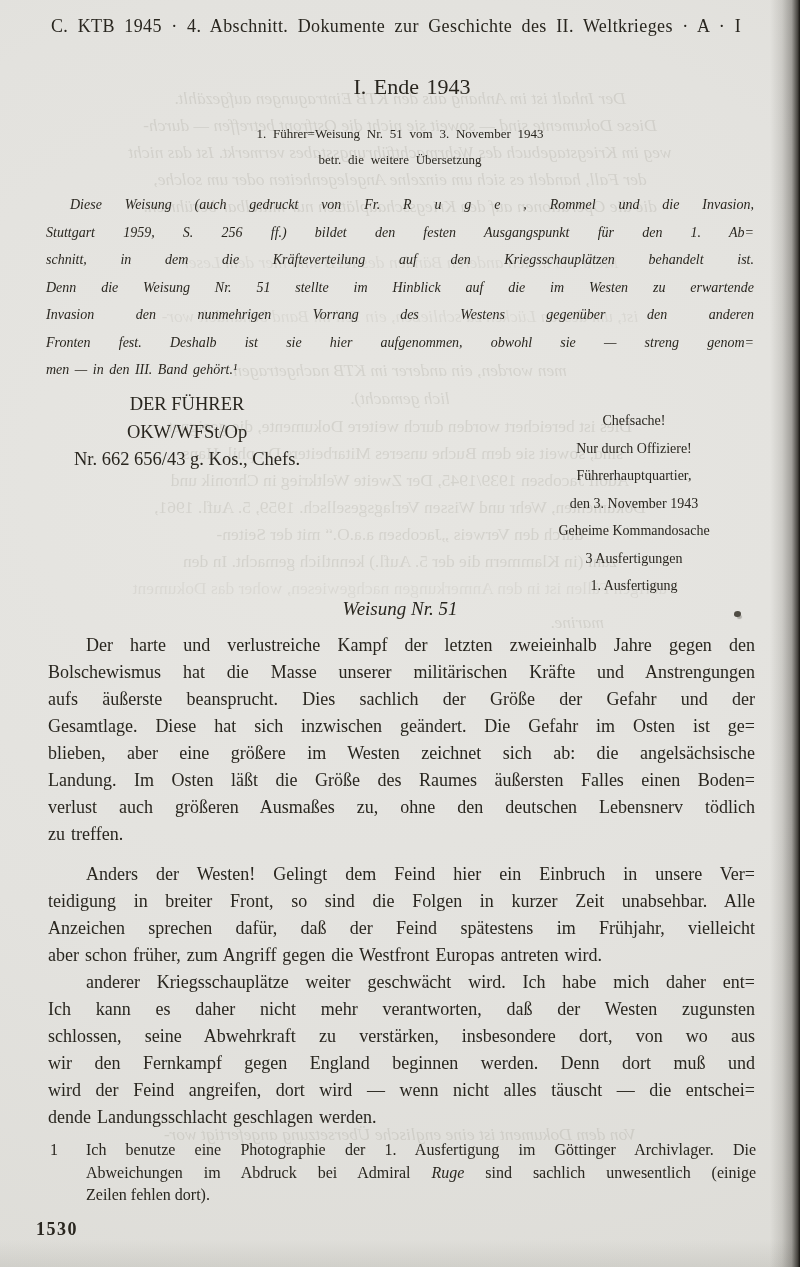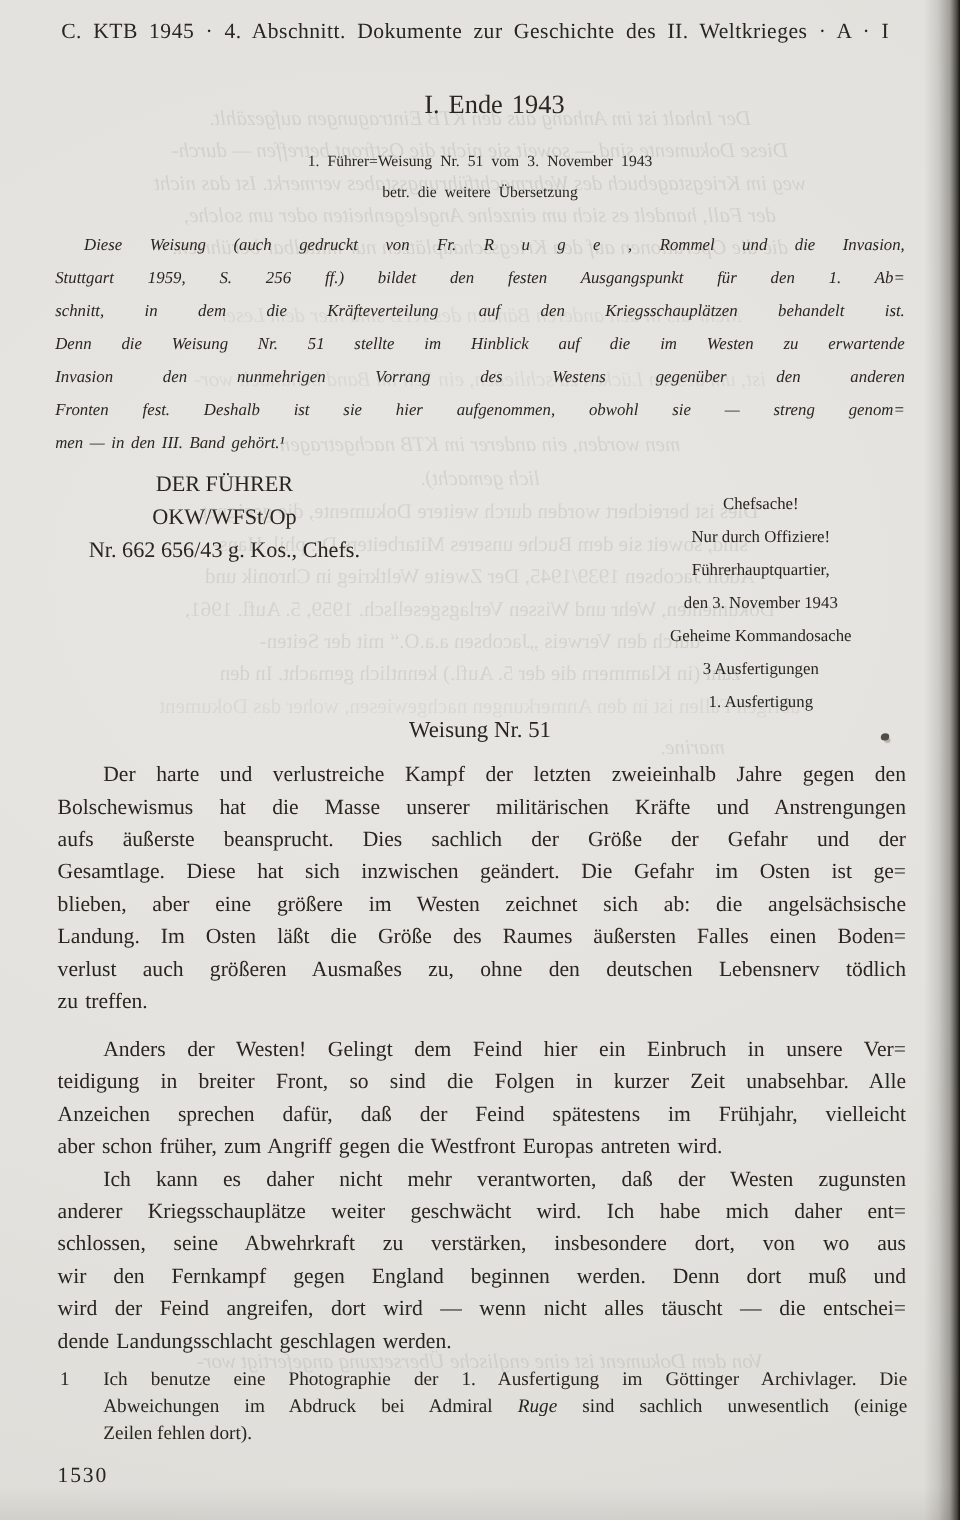--- a/index.html
+++ b/index.html
@@ -72,21 +72,21 @@
   }
   .lh-left > div { text-align: center; }
   .lh-right {
     position: absolute; left: 512px; top: 16px; width: 244px;
     font-size: 14px; line-height: 27.5px;
   }
   .lh-right > div { text-align: center; }
 
   .directive-title {
     position: absolute; top: 598px; left: 48px; width: 704px;
-    font-size: 19px; text-align: center;
+    font-size: 19px; font-style: italic; text-align: center;
   }
   .ink-spot {
     position: absolute; top: 611px; left: 734px;
     width: 7px; height: 6px; border-radius: 60% 50% 55% 45%;
     background: #37332a; opacity: 0.85;
     box-shadow: 2px 3px 1px -1px rgba(55,51,42,0.35);
   }
 
   .body-para {
     position: absolute; left: 48px; width: 707px;
@@ -104,22 +104,22 @@
     font-size: 16px; line-height: 22.5px;
     display: flex;
   }
   .fn-marker { width: 36px; flex: 0 0 36px; }
   .fn-text { flex: 1 1 auto; }
   .fn-text .jl { text-align: justify; text-align-last: justify; }
   .fn-text .last { text-align-last: left; }
   .it { font-style: italic; }
 
   .page-number {
-    position: absolute; top: 1219px; left: 48px;
-    font-size: 18px; letter-spacing: 1.5px;
+    position: absolute; top: 1219px; left: 36px;
+    font-size: 18px; letter-spacing: 1.5px; font-weight: bold;
   }
 
   
   .gutter-shadow {
     position: absolute; top: 0; right: 0; width: 30px; height: 1267px;
     z-index: 5; pointer-events: none;
     background: linear-gradient(to right,
       rgba(60,56,48,0) 0%,
       rgba(60,56,48,0.14) 40%,
       rgba(52,48,42,0.38) 72%,
@@ -209,22 +209,22 @@
         <div>verlust auch größeren Ausmaßes zu, ohne den deutschen Lebensnerv tödlich</div>
         <div>zu treffen.</div>
       </div>
     <div class="body-para para-2">
         <div>Anders der Westen! Gelingt dem Feind hier ein Einbruch in unsere Ver=</div>
         <div>teidigung in breiter Front, so sind die Folgen in kurzer Zeit unabsehbar. Alle</div>
         <div>Anzeichen sprechen dafür, daß der Feind spätestens im Frühjahr, vielleicht</div>
         <div>aber schon früher, zum Angriff gegen die Westfront Europas antreten wird.</div>
       </div>
     <div class="body-para para-3">
+        <div>anderer Kriegsschauplätze weiter geschwächt wird. Ich habe mich daher ent=</div>
         <div>Ich kann es daher nicht mehr verantworten, daß der Westen zugunsten</div>
-        <div>anderer Kriegsschauplätze weiter geschwächt wird. Ich habe mich daher ent=</div>
         <div>schlossen, seine Abwehrkraft zu verstärken, insbesondere dort, von wo aus</div>
         <div>wir den Fernkampf gegen England beginnen werden. Denn dort muß und</div>
         <div>wird der Feind angreifen, dort wird — wenn nicht alles täuscht — die entschei=</div>
         <div>dende Landungsschlacht geschlagen werden.</div>
       </div>
 
     <div class="footnote">
       <span class="fn-marker">1</span>
       <div class="fn-text">
         <div class="jl">Ich benutze eine Photographie der 1. Ausfertigung im Göttinger Archivlager. Die</div>

